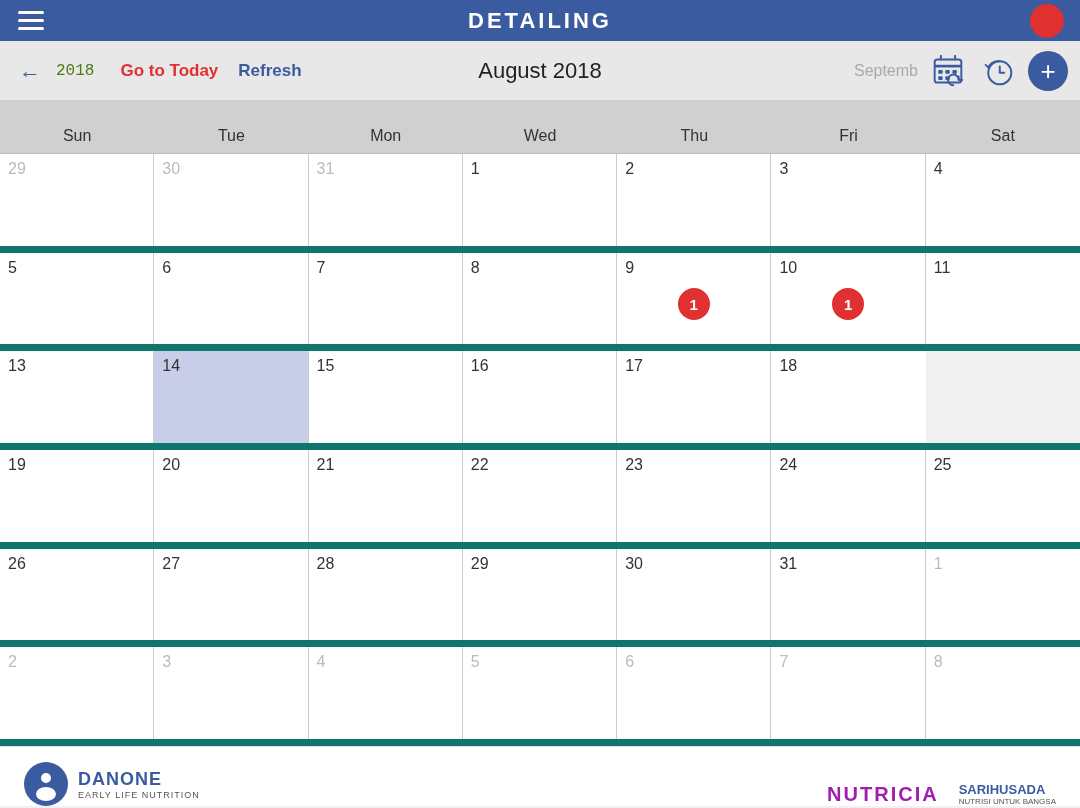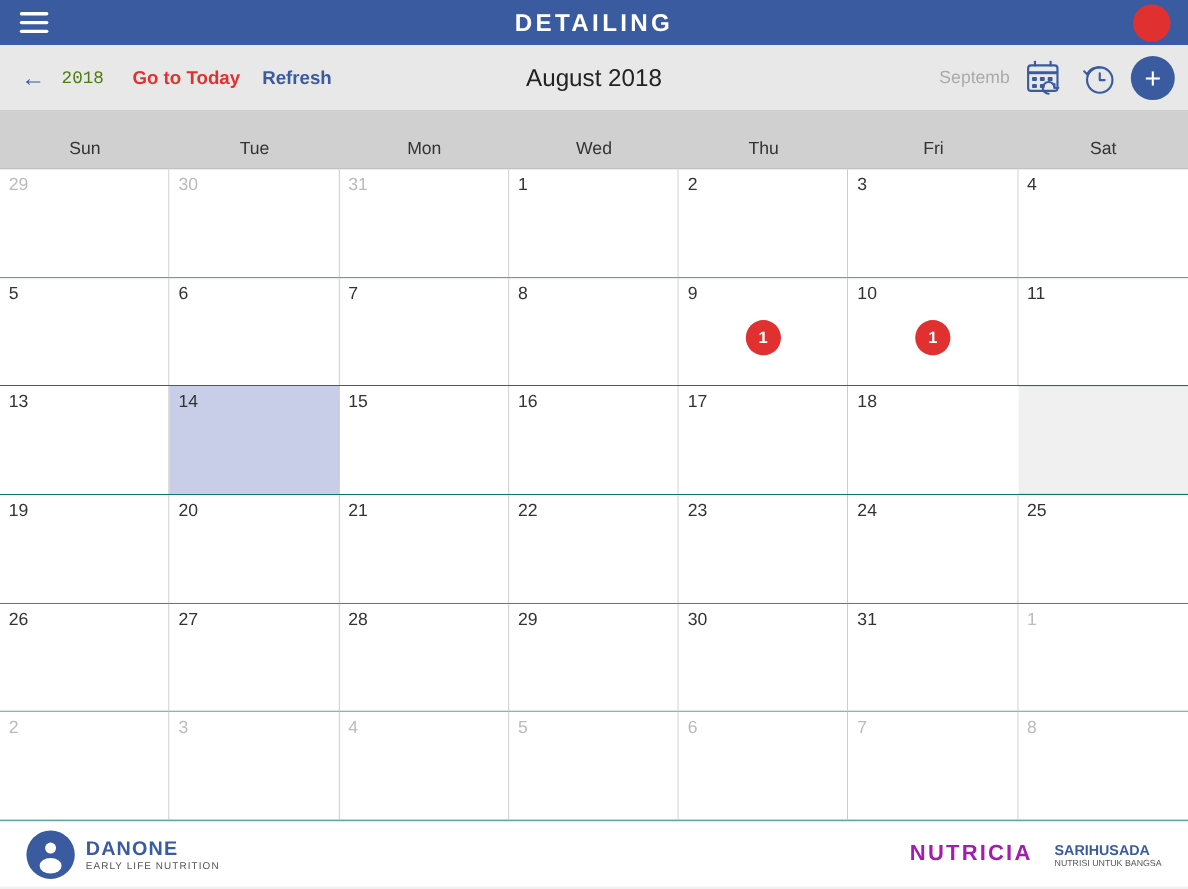--- a/index.html
+++ b/index.html
@@ -148,21 +148,21 @@
       margin-top: 18px;
     }
     .calendar-grid {
       display: grid;
       grid-template-rows: repeat(6, 1fr);
       height: calc(808px - 56px - 60px - 40px - 60px);
     }
     .calendar-row {
       display: grid;
       grid-template-columns: repeat(7, 1fr);
-      border-bottom: 1px solid #0f766e;
+      border-bottom: 7px solid #0f766e;
     }
     .calendar-cell {
       border-right: 1px solid #ccc;
       padding: 6px 8px;
       background: white;
       min-height: 88px;
       position: relative;
     }
     .calendar-cell:last-child {
       border-right: none;
@@ -193,21 +193,21 @@
       font-size: 15px;
       font-weight: bold;
     }
 
     
     .footer {
       height: 60px;
       background: white;
       border-top: 1px solid #ddd;
       display: flex;
-      align-items: center;
+      align-items: flex-end;
       justify-content: space-between;
       padding: 0 24px;
     }
     .footer-left {
       display: flex;
       align-items: center;
       gap: 10px;
     }
     .danone-logo-circle {
       width: 44px;

